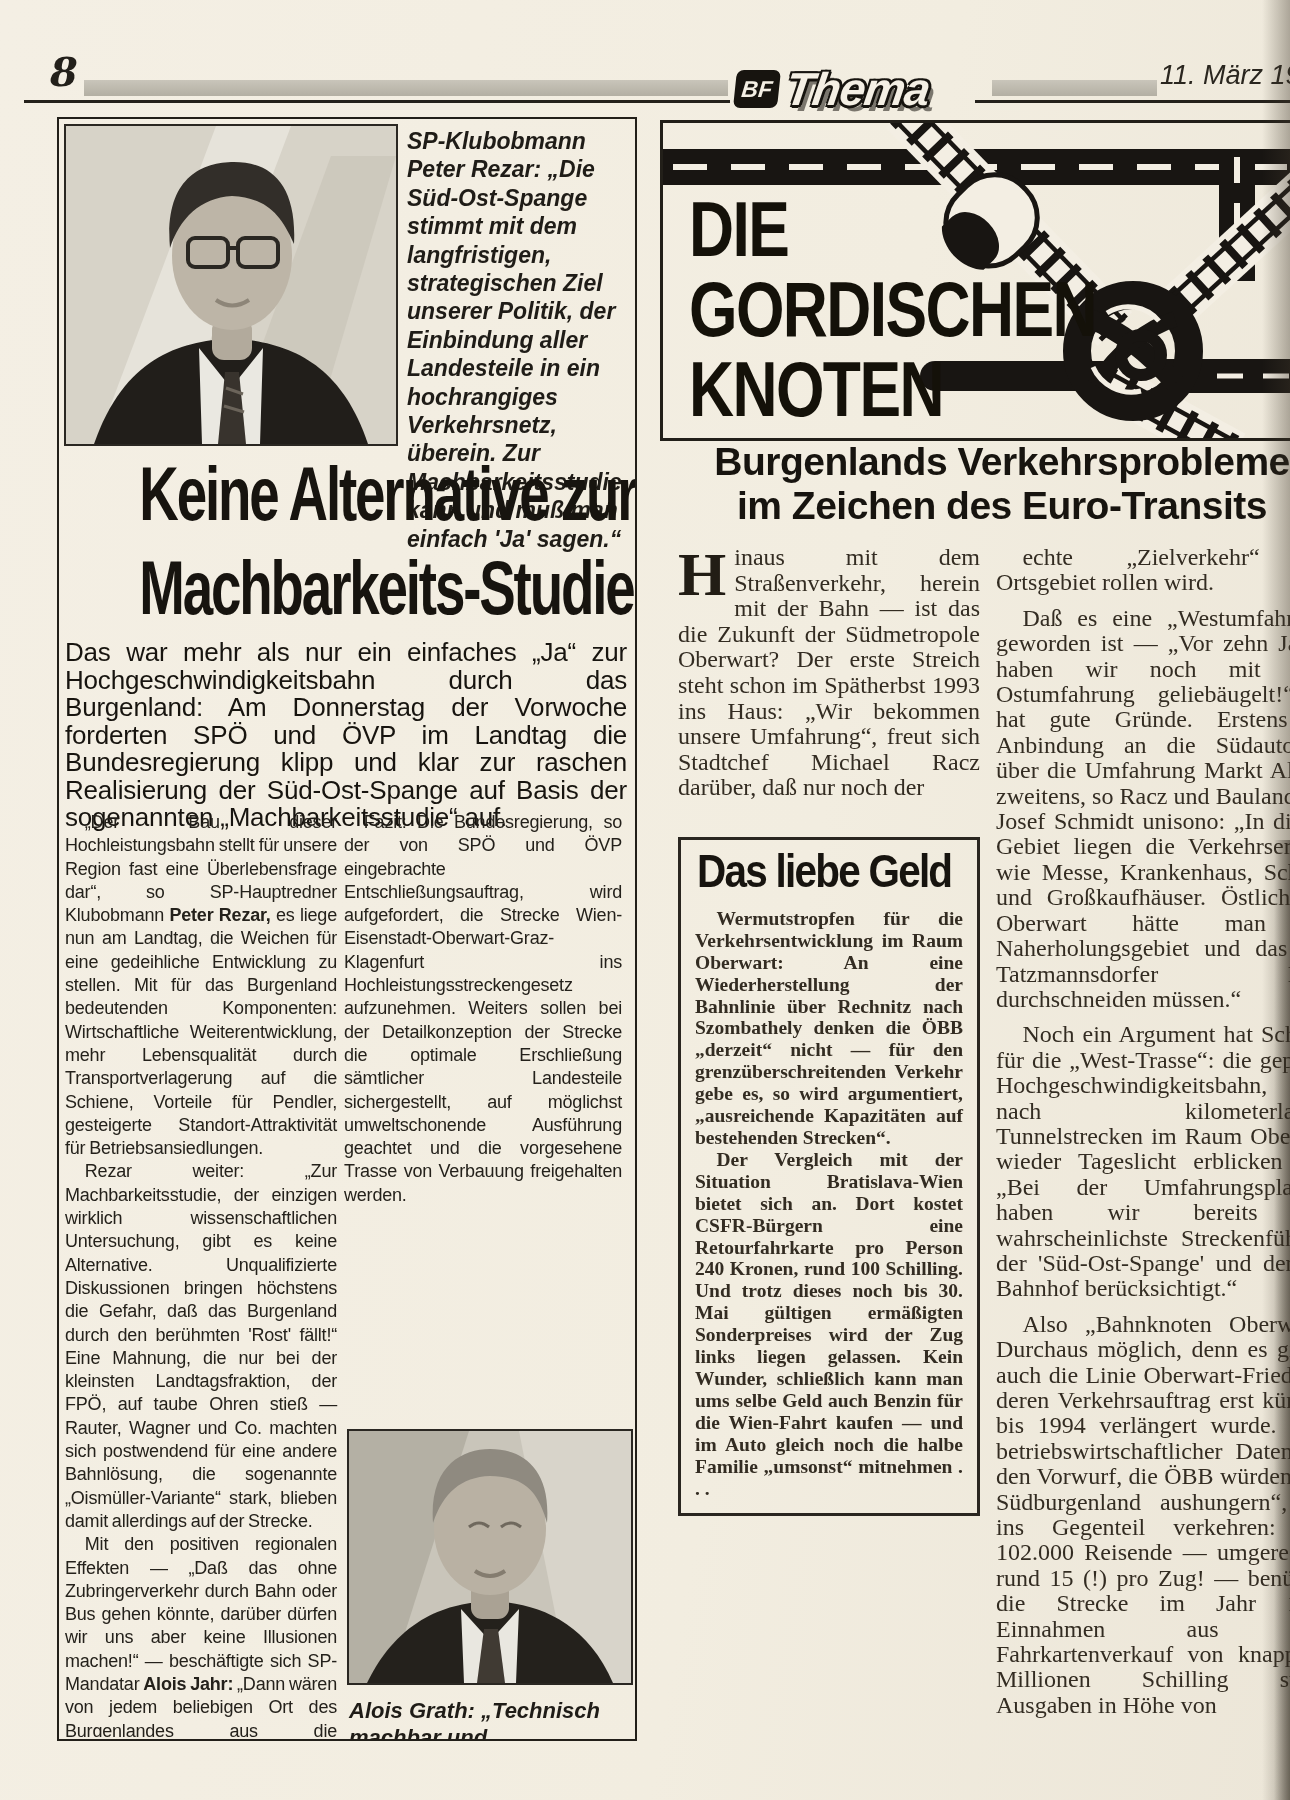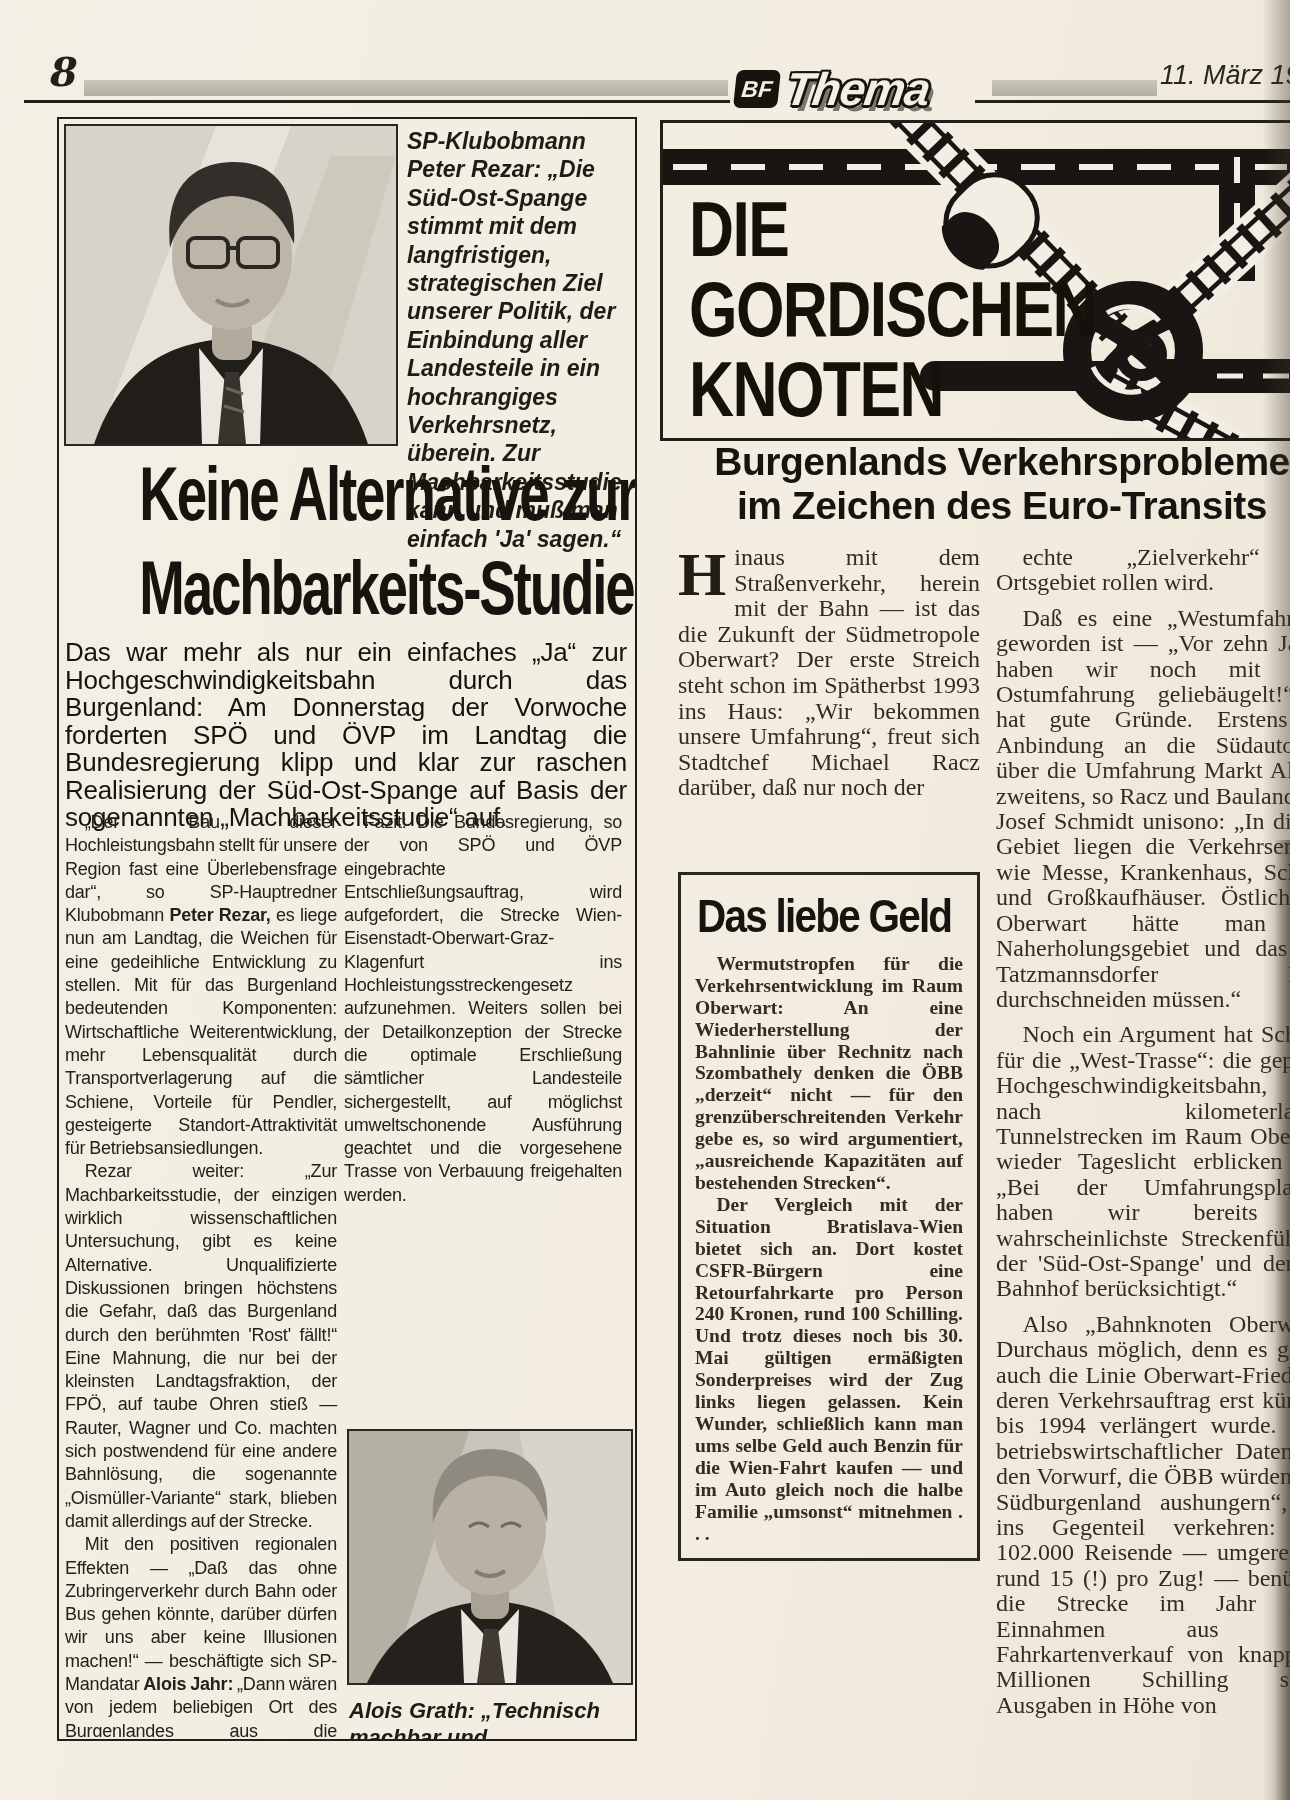--- a/index.html
+++ b/index.html
@@ -48,21 +48,21 @@
   .subhead{position:absolute;left:652px;top:440px;width:700px;text-align:center;font-weight:700;
     font-size:39px;line-height:44px;letter-spacing:-.5px;color:#17140f;}
   .right-cols{position:absolute;left:678px;top:545px;display:flex;gap:16px;font-family:"Liberation Serif",serif;color:#332c22;}
   .rcolL{width:302px;}
   .rcolR{width:345px;}
   .p-serif{margin:0;font-size:24px;line-height:25.4px;text-align:justify;text-indent:1.1em;}
   .p-serif + .p-serif{margin-top:2px;}
   .sp{margin-top:10px !important;}
   .intro p{margin:0;font-size:24px;line-height:25.6px;text-align:justify;}
   .dropcap{float:left;font:700 62px/.82 "Liberation Serif",serif;margin:4px 8px 0 0;color:#221d15;}
-  .money-box{margin-top:71px;border:3px solid #2a2620;padding:12px 14px 14px 14px;}
+  .money-box{margin-top:36px;border:3px solid #2a2620;padding:2px 14px 14px 14px;}
   .money-title{font-family:"Liberation Sans",sans-serif;font-weight:700;font-size:46px;letter-spacing:-2px;
     transform:scaleX(.88);transform-origin:0 50%;white-space:nowrap;color:#17140f;margin:2px 0 10px 2px;}
   .p-box{margin:0;font-size:19.5px;line-height:21.9px;text-align:justify;text-indent:1.1em;font-weight:bold;}
   
   .scan-shade{position:absolute;right:0;top:0;width:28px;height:100%;
     background:linear-gradient(to right,rgba(0,0,0,0),rgba(62,54,42,.38));pointer-events:none;}
   .scan-shade2{position:absolute;right:0;top:840px;width:16px;height:960px;
     background:linear-gradient(to right,rgba(0,0,0,0),rgba(40,34,24,.5));pointer-events:none;}
 </style>
 </head>

